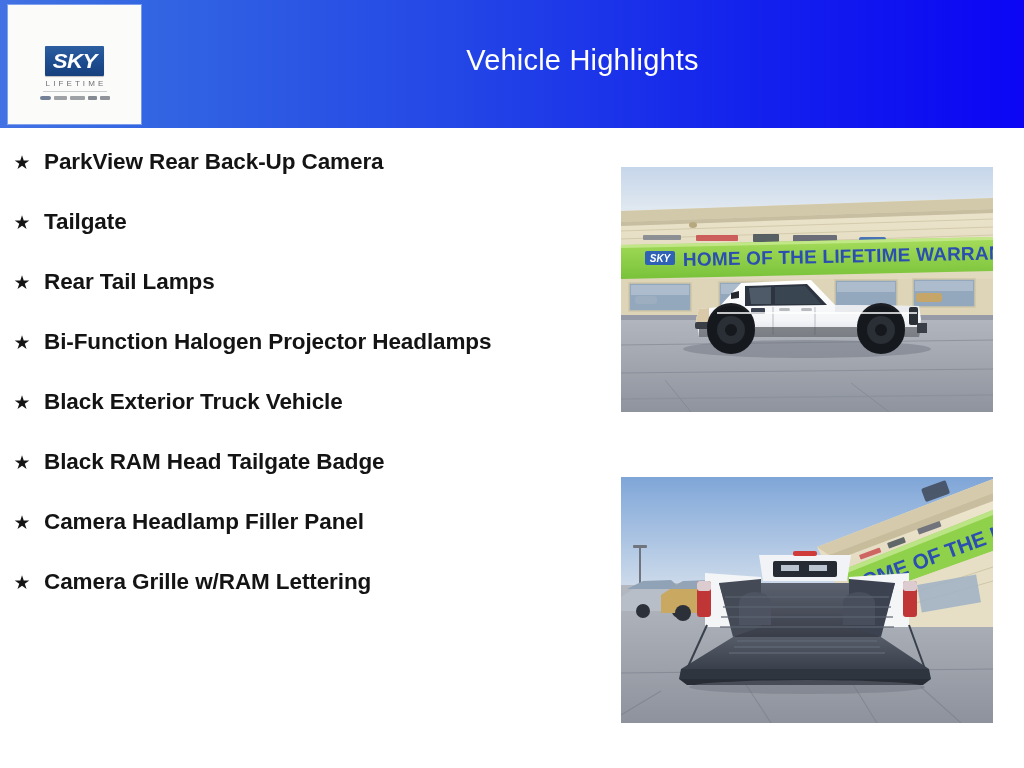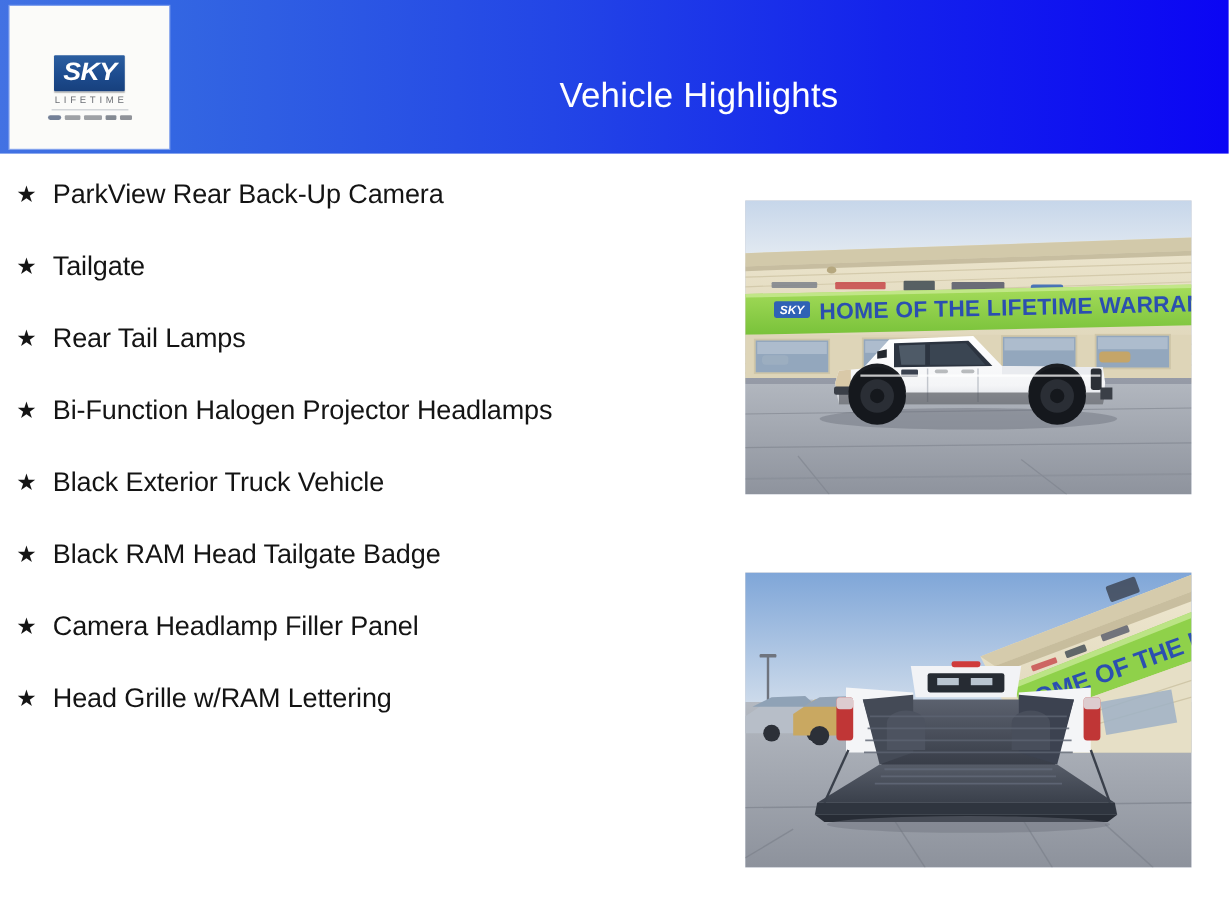--- a/index.html
+++ b/index.html
@@ -23,21 +23,21 @@
     top: 0;
     width: 1024px;
     height: 128px;
     background: linear-gradient(to right, #4272e3 0%, #3366e2 14%, #2346e6 45%, #1423ec 72%, #0b05f4 100%);
     box-sizing: border-box;
   }
   .header-title {
     position: absolute;
     left: 141px;
     right: 0;
-    top: 60px;
+    top: 40px;
     text-align: center;
     color: #ffffff;
     font-size: 29px;
     font-weight: 400;
     letter-spacing: 0.2px;
     line-height: 40px;
     white-space: nowrap;
   }
 
   
@@ -135,21 +135,21 @@
     color: #141414;
     font-size: 19px;
     line-height: 30px;
     text-align: center;
   }
   .bullet-text {
     display: block;
     color: #141414;
     font-size: 22.5px;
     line-height: 30px;
-    font-weight: 400;
+    font-weight: 700;
     letter-spacing: -0.1px;
   }
 
   
   .photo {
     position: absolute;
     left: 621px;
     width: 372px;
     overflow: hidden;
     background: #c9ced8;
@@ -206,21 +206,21 @@
   <li class="bullet-item">
     <span class="bullet-star">★</span>
     <span class="bullet-text">Black RAM Head Tailgate Badge</span>
   </li>
   <li class="bullet-item">
     <span class="bullet-star">★</span>
     <span class="bullet-text">Camera Headlamp Filler Panel</span>
   </li>
   <li class="bullet-item">
     <span class="bullet-star">★</span>
-    <span class="bullet-text">Head Grille w/RAM Lettering</span>
+    <span class="bullet-text">Camera Grille w/RAM Lettering</span>
   </li>
 </ul>
 
 <div class="photo photo-1">
   <svg viewBox="0 0 372 245" preserveAspectRatio="none">
     <defs>
       <linearGradient id="sky1" x1="0" y1="0" x2="0" y2="1">
         <stop offset="0" stop-color="#c6d6ea"></stop>
           <stop offset="1" stop-color="#e6ecf2"></stop>
       </linearGradient>

